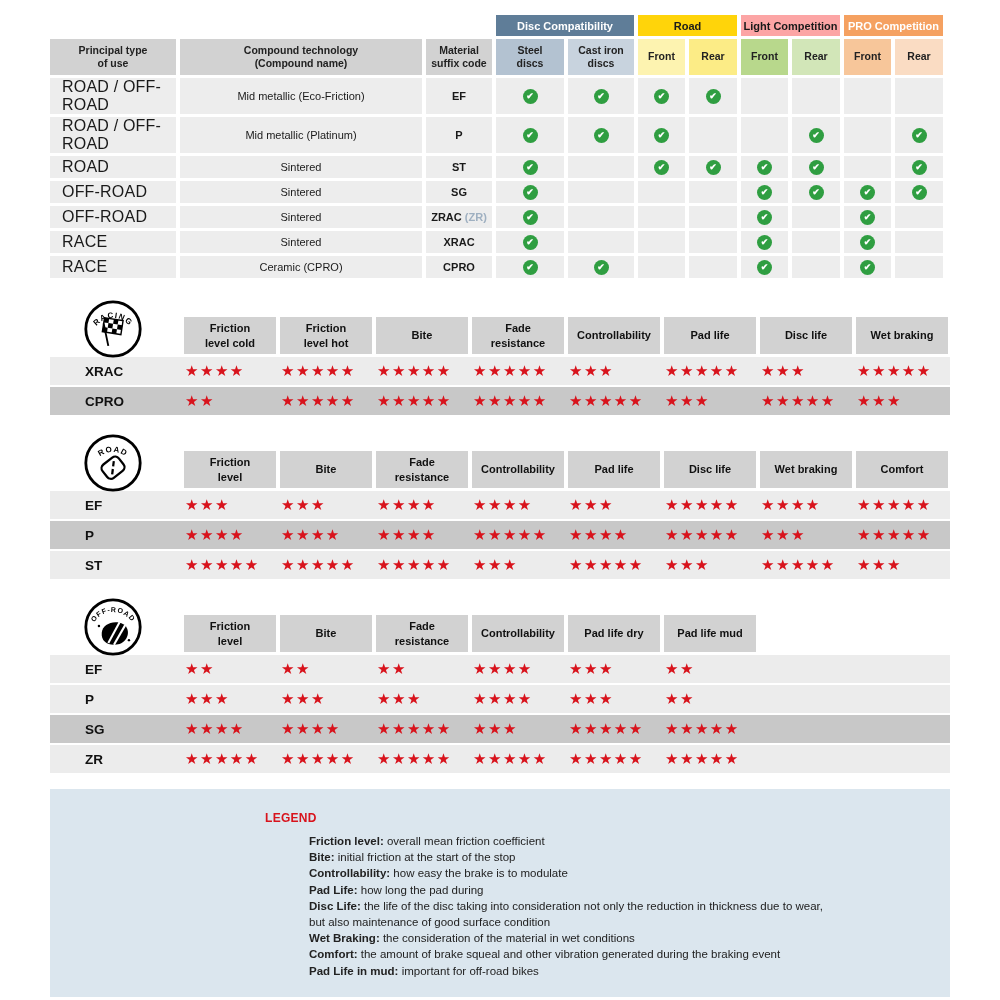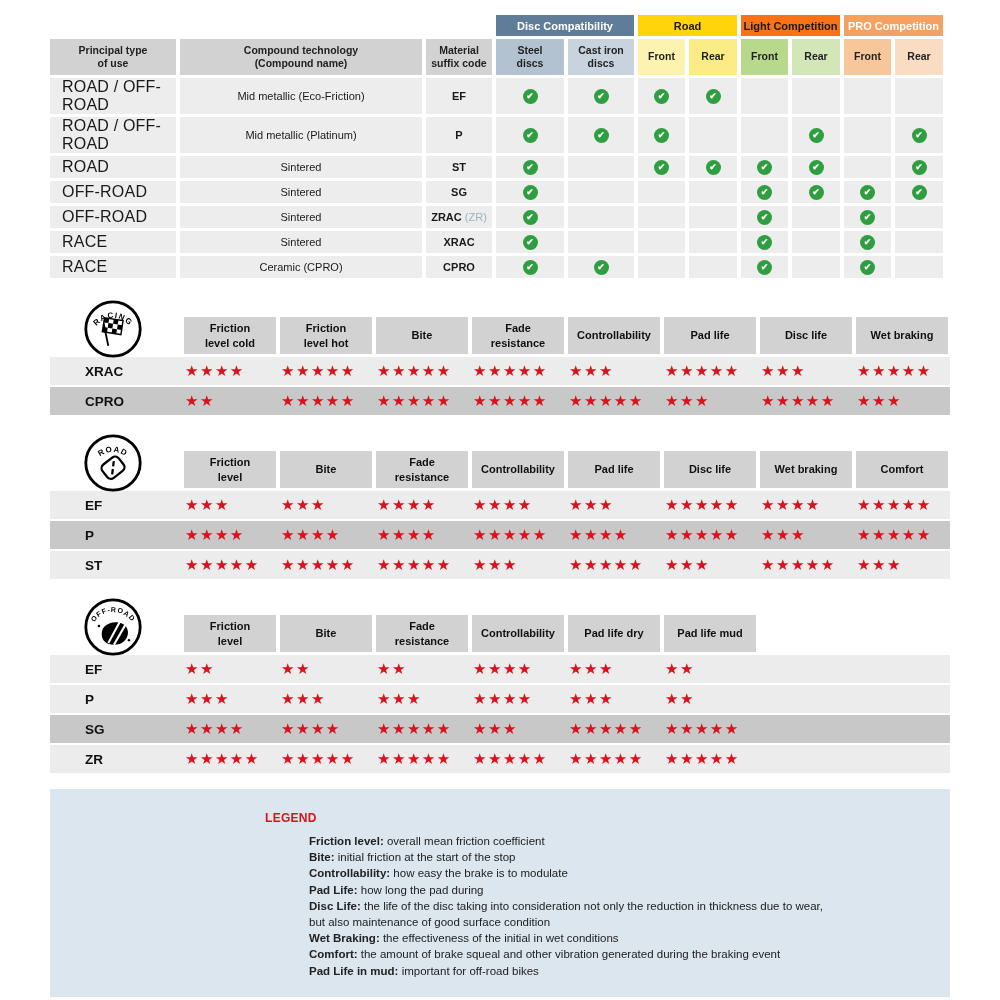--- a/index.html
+++ b/index.html
@@ -12,21 +12,21 @@
   .compat td { overflow: hidden; vertical-align: middle; }
   .compat td.blank { background: transparent; }
   .compat td.group { font-weight: bold; font-size: 11px; text-align: center; height: 21px; }
   .compat td.hd, .compat td.sub {
     background: #d2d2d2; font-weight: bold; font-size: 10.5px; line-height: 1.25;
     text-align: center; height: 36px; white-space: pre-line; color: #222;
   }
   .compat td.cell { background: #ededed; font-size: 11px; height: 22px; text-align: center; }
   .compat td.use-cell { text-align: left; padding-left: 12px; font-size: 16px; letter-spacing: .2px; }
   .compat td.code-cell { font-weight: bold; }
-  .compat .code-note { color: #9fb0c1; font-weight: normal; margin-top: 12px; }
+  .compat .code-note { color: #9fb0c1; font-weight: bold; margin-top: 12px; }
   .chk {
     display: inline-flex; width: 15px; height: 15px; border-radius: 50%;
     background: #2f9e41; color: #fff; font-size: 9px; font-weight: bold;
     align-items: center; justify-content: center; vertical-align: middle;
   }
 
   
   .rating-section { position: relative; margin-top: 36px; }
   .section-icon { position: absolute; left: 33px; top: -18px; width: 60px; height: 60px; }
   .rt-header { display: flex; margin-bottom: 3px; }
@@ -67,21 +67,21 @@
       <col style="width:47px">
         <col style="width:48px">
     </colgroup>
     <tbody id="compat-body">
         <tr>
           <td class="blank"></td>
           <td class="blank"></td>
           <td class="blank"></td>
           <td class="group" colspan="2" style="background: rgb(95, 125, 152); color: rgb(255, 255, 255);">Disc Compatibility</td>
           <td class="group" colspan="2" style="background: rgb(255, 212, 10); color: rgb(26, 26, 26);">Road</td>
-          <td class="group" colspan="2" style="background: #f97316; color: rgb(26, 26, 26);">Light Competition</td>
+          <td class="group" colspan="2" style="background: #fca5a5; color: rgb(26, 26, 26);">Light Competition</td>
           <td class="group" colspan="2" style="background: rgb(245, 161, 97); color: rgb(255, 255, 255);">PRO Competition</td>
         </tr>
         <tr>
           <td class="hd">Principal type
 of use</td>
           <td class="hd">Compound technology
 (Compound name)</td>
           <td class="hd">Material
 suffix code</td>
           <td class="sub" style="background: rgb(179, 194, 209);">Steel
@@ -375,19 +375,19 @@
 
   <div class="legend-box">
     <div class="legend-title">LEGEND</div>
     <div id="legend-items">
         <div class="legend-item"><span class="legend-term">Friction level:</span><span class="legend-def"> overall mean friction coefficient</span></div>
         <div class="legend-item"><span class="legend-term">Bite:</span><span class="legend-def"> initial friction at the start of the stop</span></div>
         <div class="legend-item"><span class="legend-term">Controllability:</span><span class="legend-def"> how easy the brake is to modulate</span></div>
         <div class="legend-item"><span class="legend-term">Pad Life:</span><span class="legend-def"> how long the pad during</span></div>
         <div class="legend-item"><span class="legend-term">Disc Life:</span><span class="legend-def"> the life of the disc taking into consideration not only the reduction in thickness due to wear,</span></div>
         <div class="legend-item"><span class="legend-def">but also maintenance of good surface condition</span></div>
-        <div class="legend-item"><span class="legend-term">Wet Braking:</span><span class="legend-def"> the effectiveness of the initial in wet conditions</span></div>
+        <div class="legend-item"><span class="legend-term">Wet Braking:</span><span class="legend-def"> the consideration of the material in wet conditions</span></div>
         <div class="legend-item"><span class="legend-term">Comfort:</span><span class="legend-def"> the amount of brake squeal and other vibration generated during the braking event</span></div>
         <div class="legend-item"><span class="legend-term">Pad Life in mud:</span><span class="legend-def"> important for off-road bikes</span></div>
       </div>
   </div>
 
 </div>
 
 </body></html>

